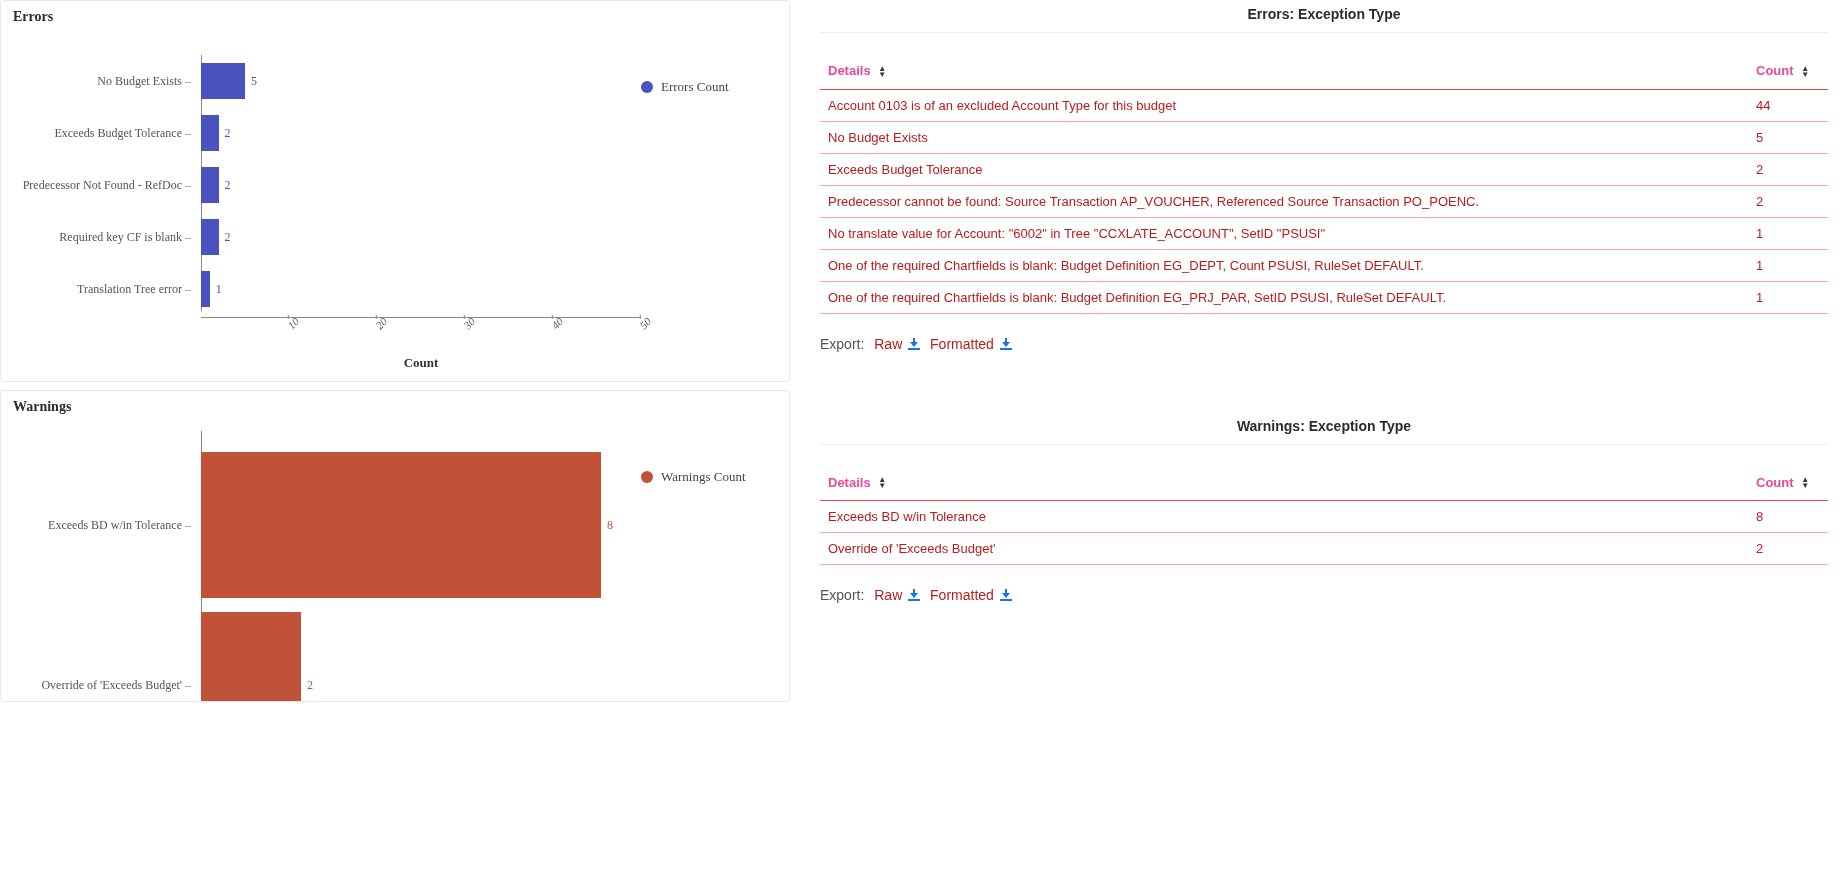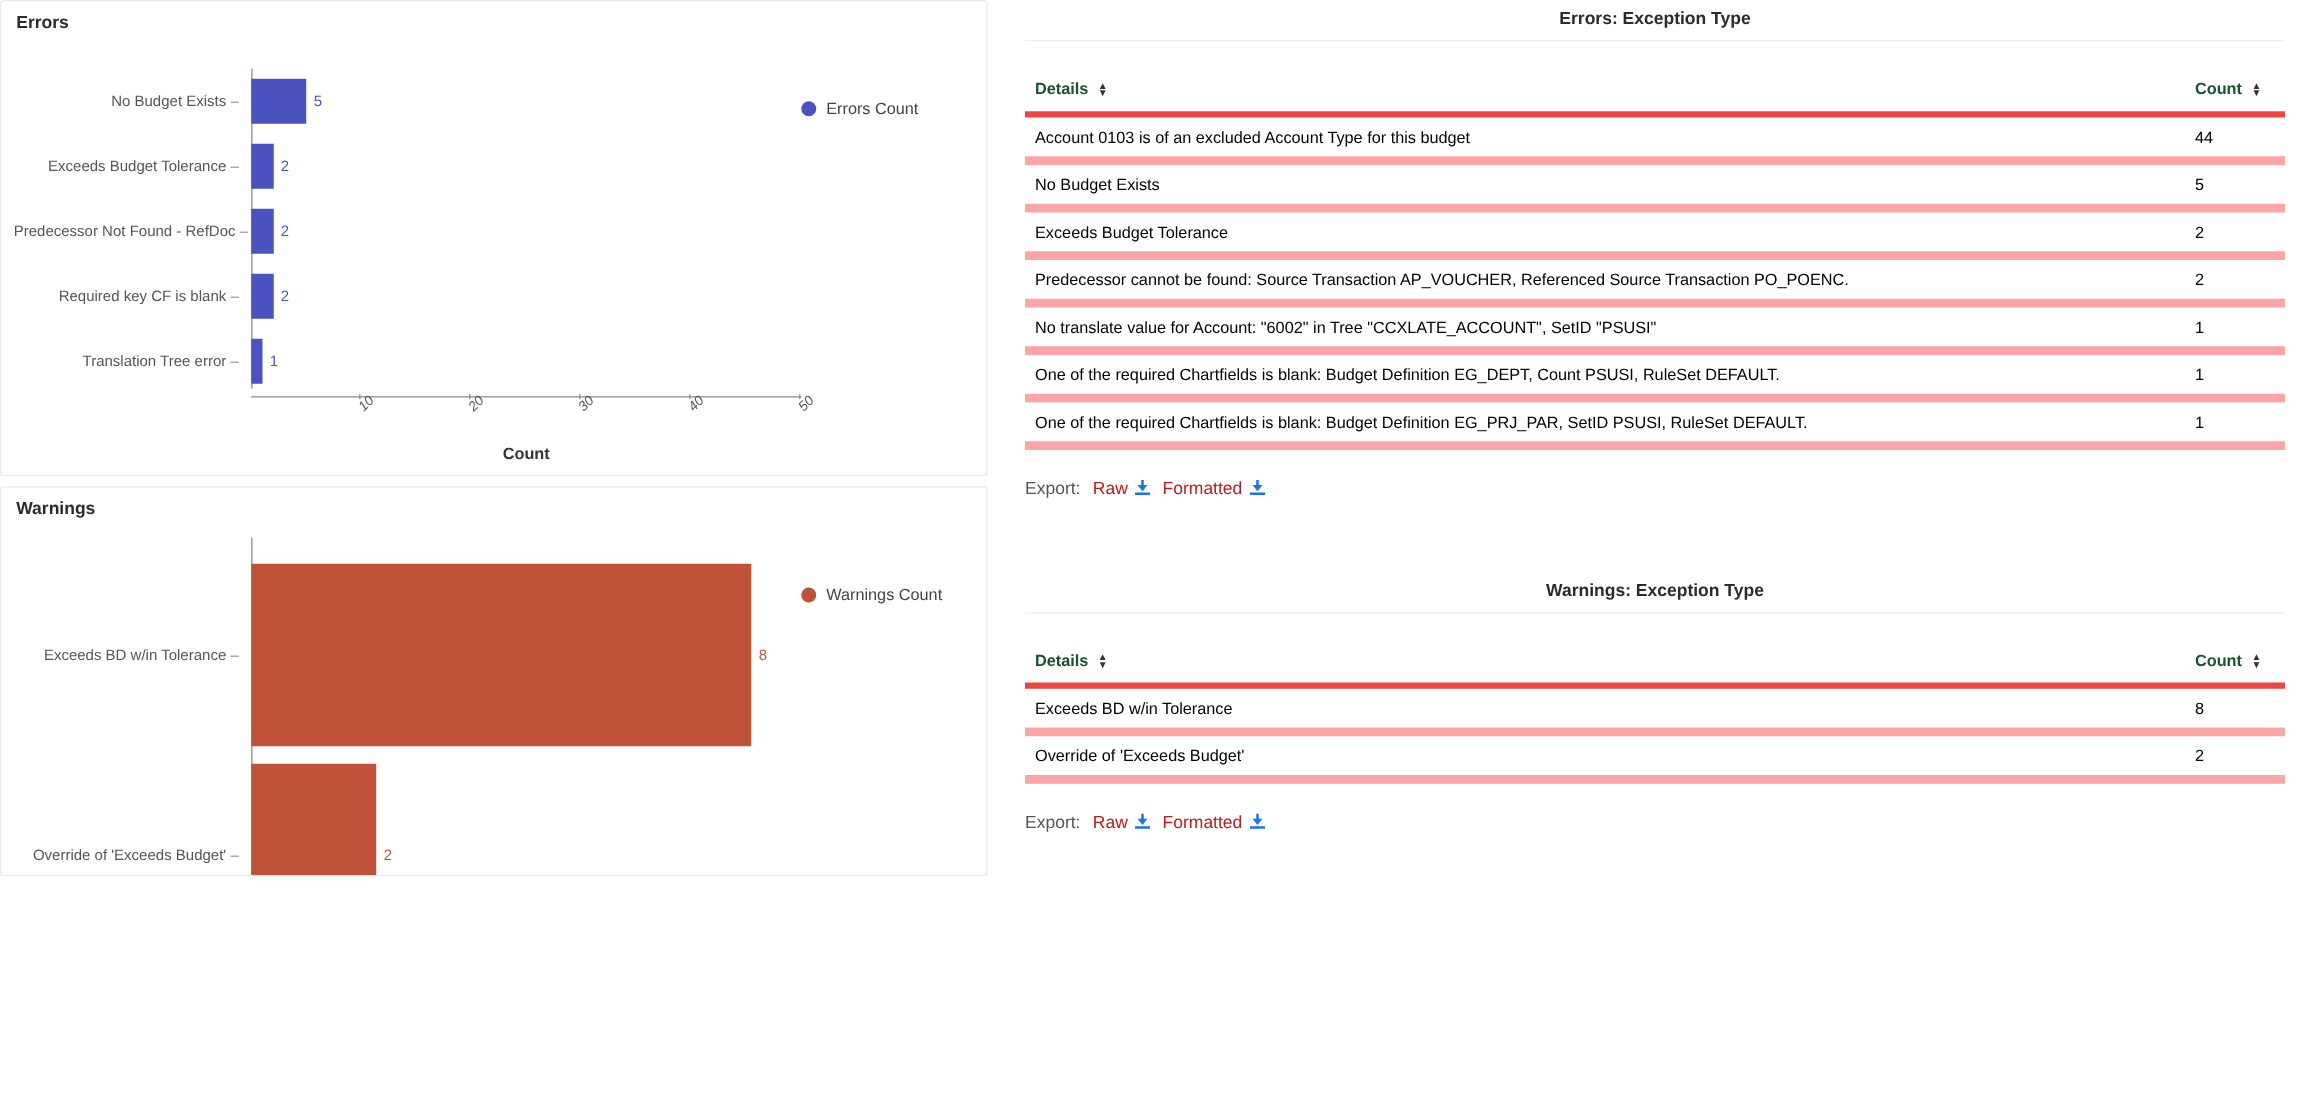--- a/index.html
+++ b/index.html
@@ -11,20 +11,21 @@
     color: #333;
     background: #fff;
   }
   .layout {
     display: flex;
     width: 100%;
   }
   .left-col {
     width: 790px;
     flex-shrink: 0;
+    font-family: Liberation Serif, serif;
   }
   .right-col {
     flex: 1;
     padding: 0 16px 0 30px;
   }
   .panel {
     border: 1px solid #e9e9e9;
     border-radius: 3px;
     margin-bottom: 8px;
     padding: 8px 10px 10px 10px;
@@ -132,29 +133,29 @@
     width: 100%;
     border-collapse: collapse;
     table-layout: fixed;
   }
   table.data col.col-count { width: 80px; }
   table.data th {
     text-align:left;
     font-weight:700;
     font-size:13px;
     padding: 10px 8px;
-    border-bottom: 5px solid #ef4444;
-    color:#14532d;
+    border-bottom: 1px solid #ef4444;
+    color:#ec4899;
   }
   table.data th.count-h { text-align:left; }
   table.data td {
     padding: 8px 8px;
-    border-bottom: 7px solid #fca5a5;
+    border-bottom: 1px solid #fca5a5;
     font-size: 13px;
-    color:#000000;
+    color:#b91c1c;
     word-wrap: break-word;
   }
   .sort-icon {
     display:inline-block;
     vertical-align: middle;
     margin-left: 4px;
     font-size: 10px;
     line-height: 8px;
     color:#333;
   }

